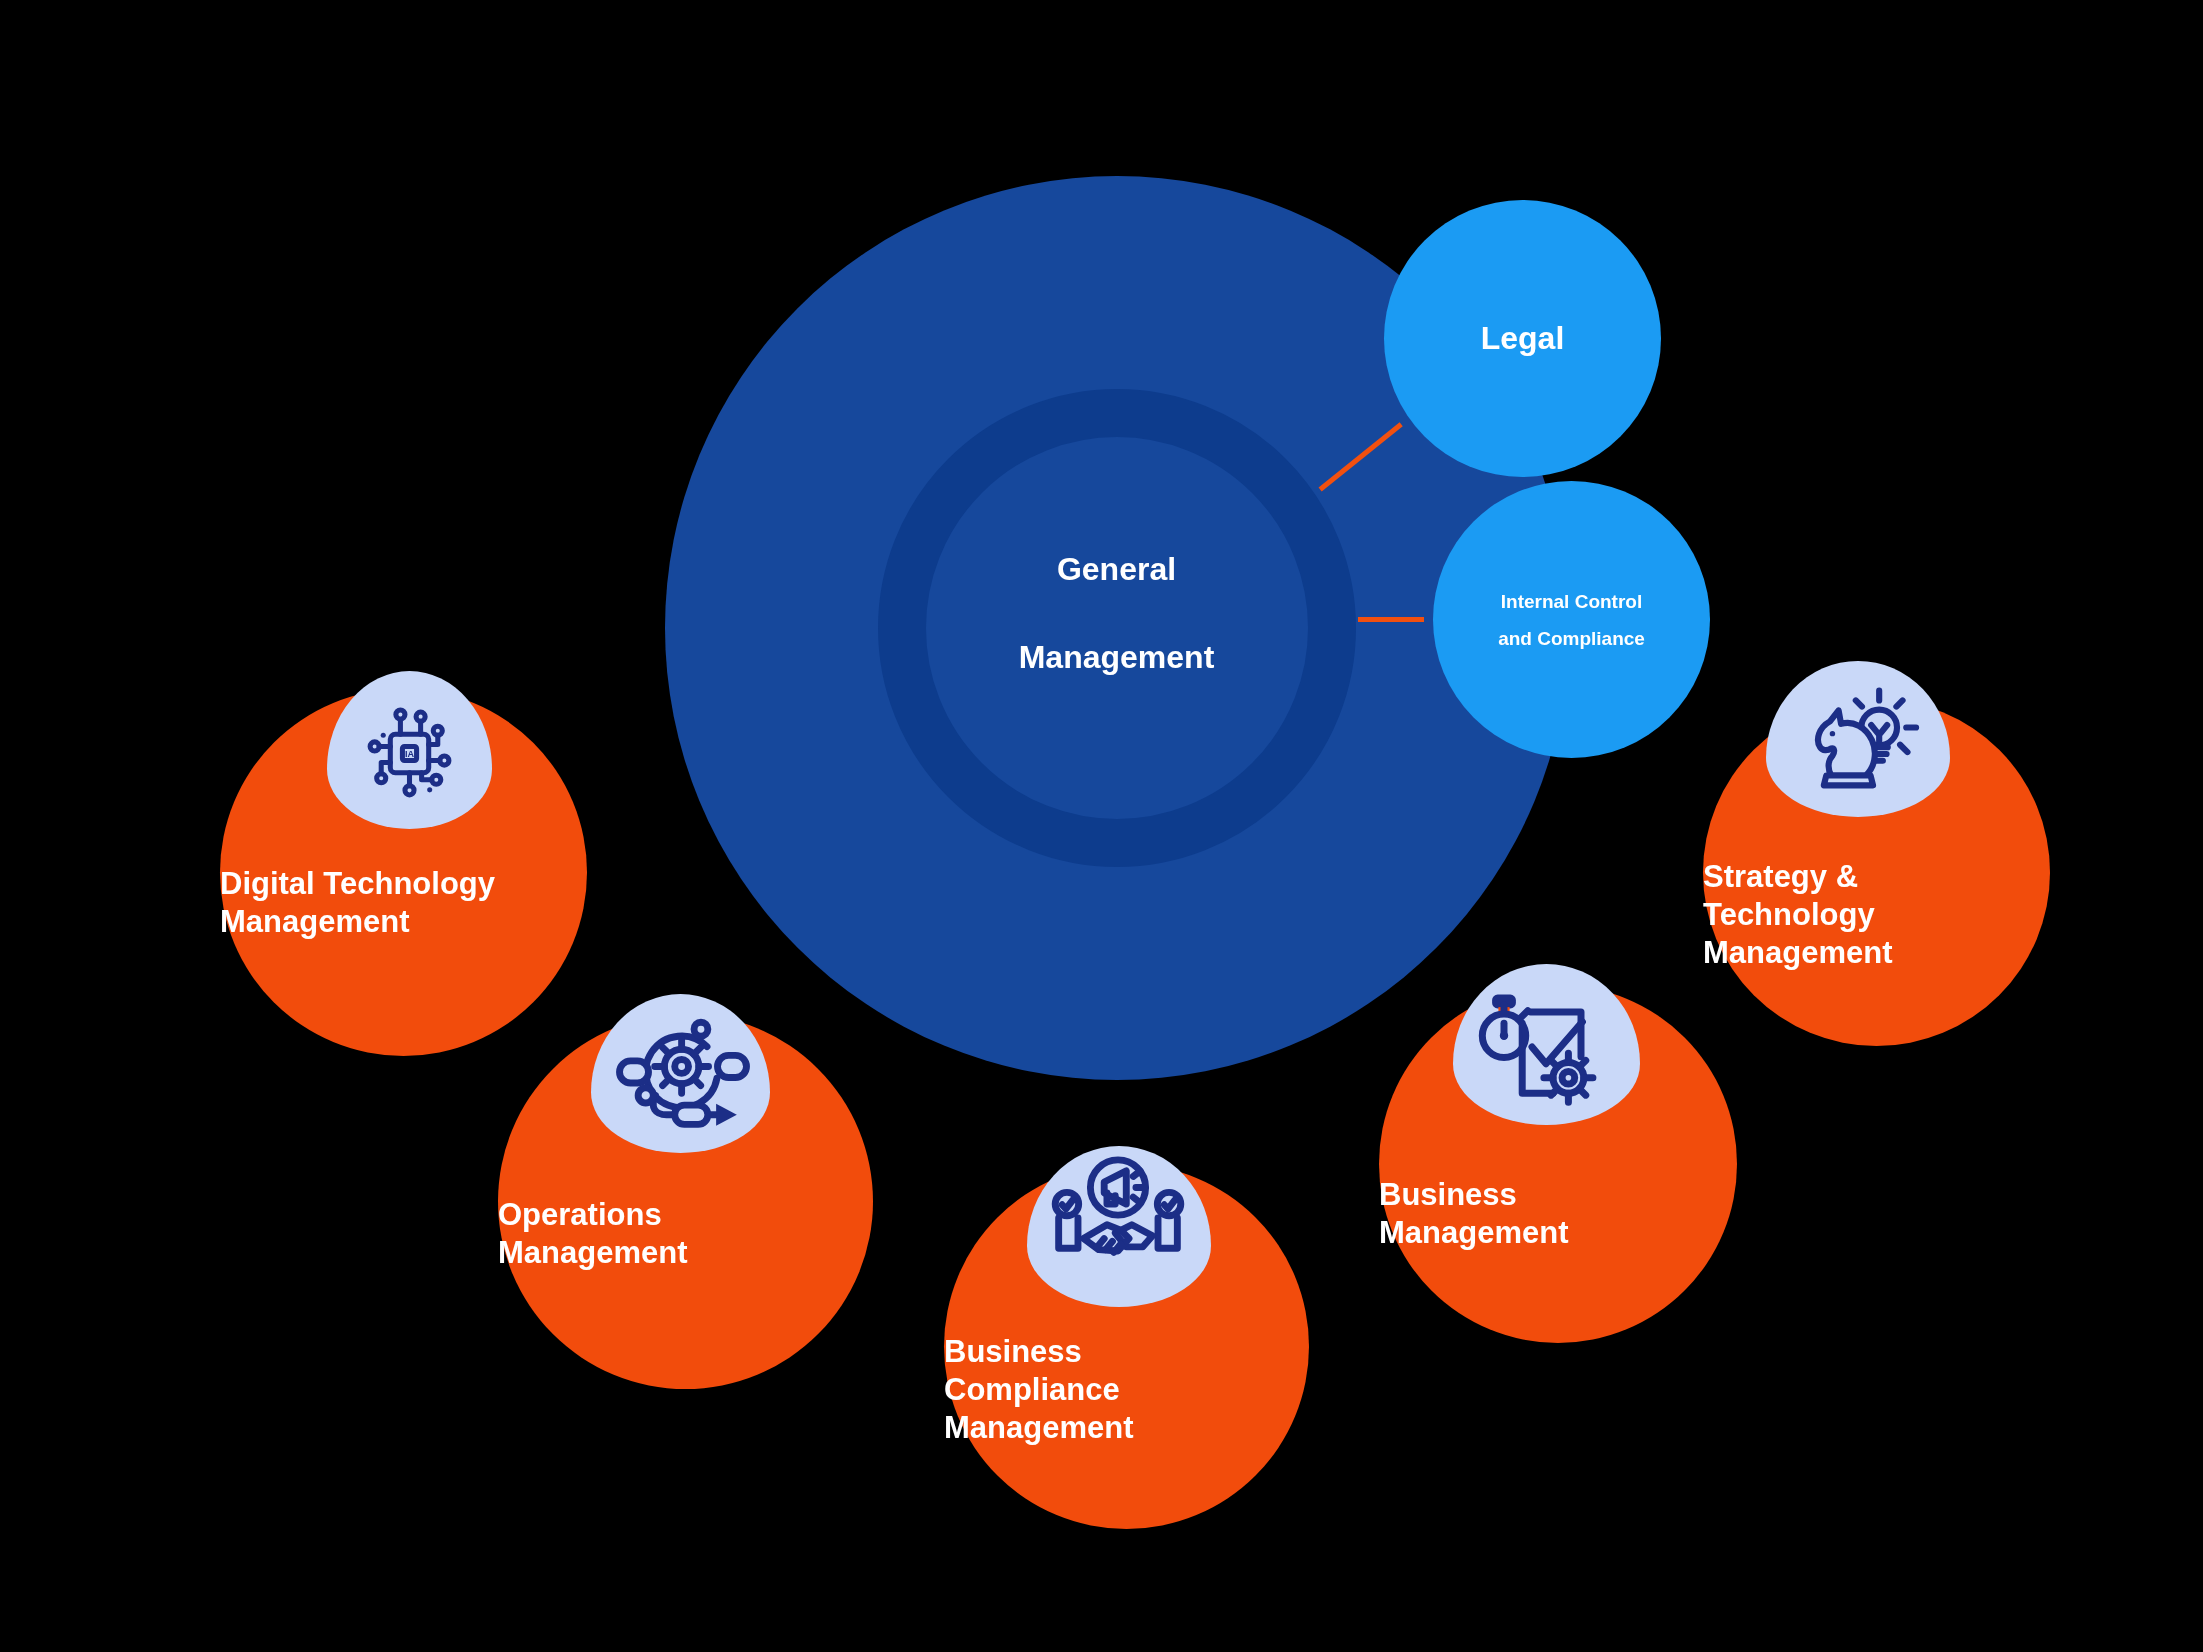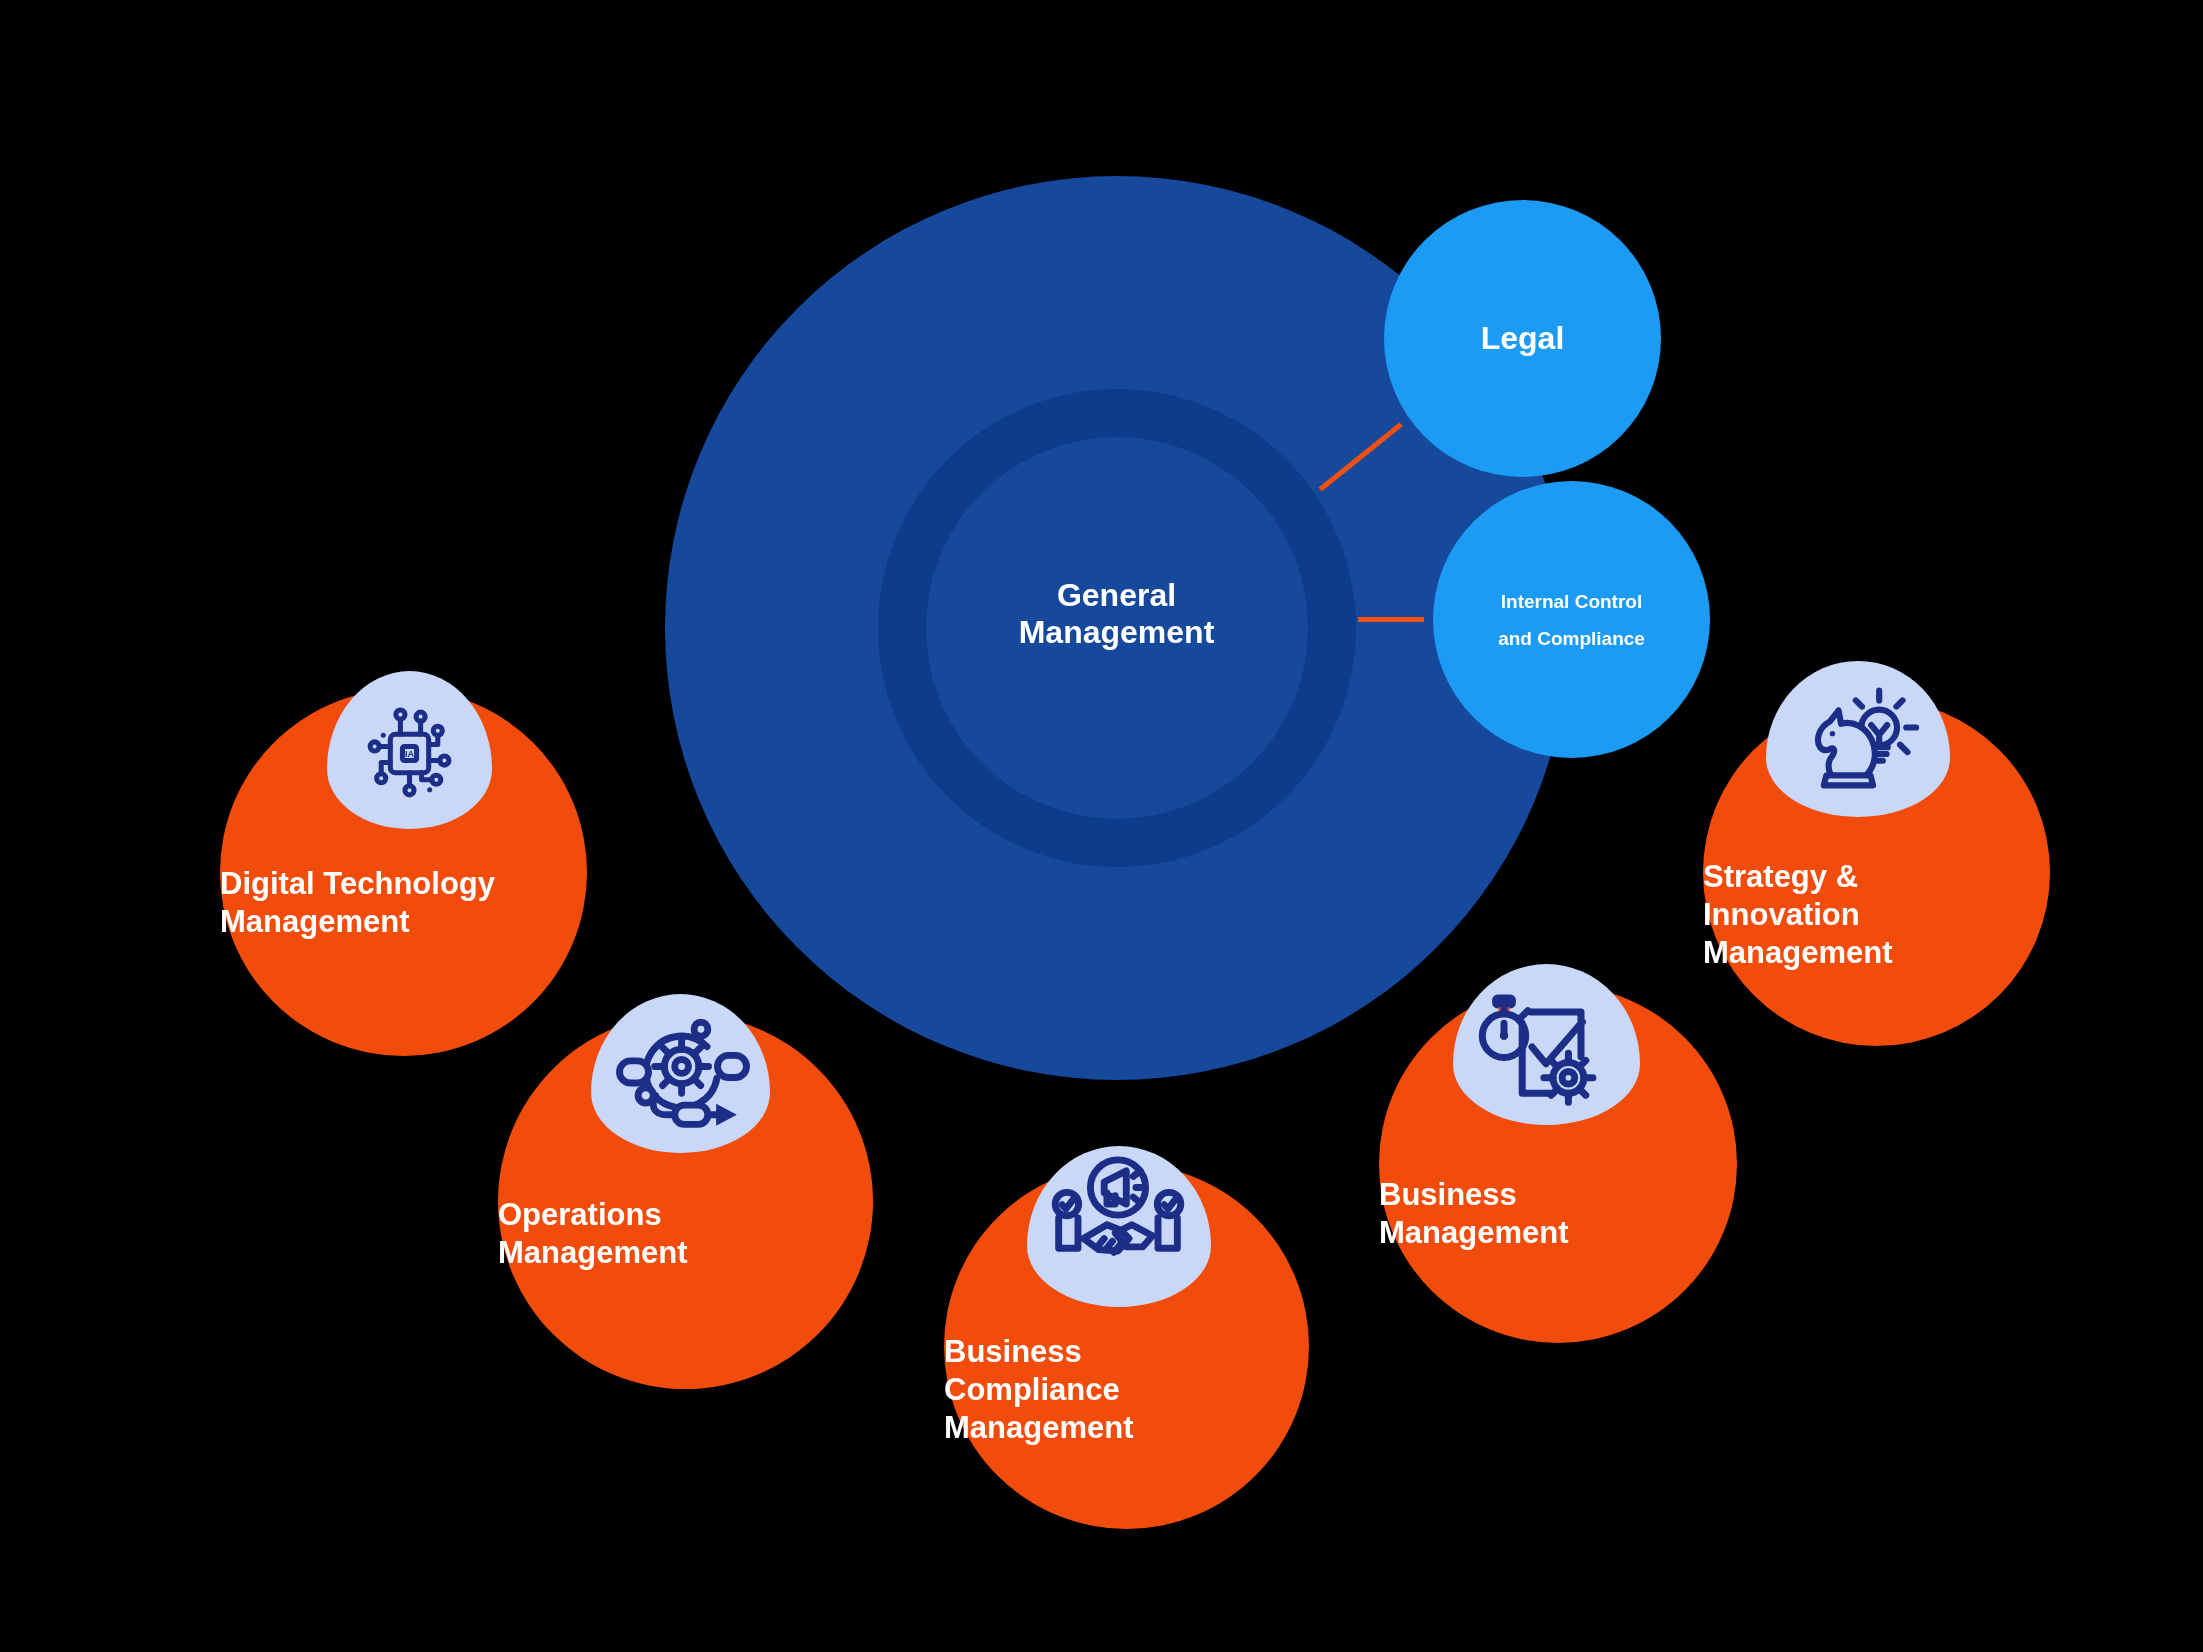--- a/index.html
+++ b/index.html
@@ -11,21 +11,21 @@
           font-family:"Liberation Sans",sans-serif;font-weight:700;overflow:hidden;}
   .circle{position:absolute;border-radius:50%;}
   .center-main{background:var(--navy,#16489C);}
   .center-ring{box-sizing:border-box;border:48px solid var(--ring,#0D3C8D);background:transparent;}
   .sat-blue{background:var(--blue,#1B9BF3);display:flex;flex-direction:column;align-items:center;justify-content:center;}
   .sat-orange{background:var(--orange,#F24C0C);}
   .blob{position:absolute;background:var(--blob,#C9D8F8);
         border-radius:50% 50% 50% 50% / 62% 62% 38% 38%;}
   .connector{position:absolute;height:4.6px;background:var(--connector,#F2500F);transform-origin:left center;}
   .label{color:var(--text,#fff);text-align:center;}
-  .center-label{position:absolute;display:flex;flex-direction:column;align-items:center;justify-content:center;
+  .center-label{position:absolute;display:flex;flex-direction:column;align-items:center;justify-content:space-between;
                 font-size:32px;line-height:37px;}
   .blue-label{font-size:32px;line-height:37px;color:var(--text,#fff);text-align:center;}
   .icc-label{font-size:19px;line-height:37px;}
   .orange-label{position:absolute;left:0;right:0;text-align:left;font-size:31px;line-height:38px;color:var(--text,#fff);}
   .icon{position:absolute;}
   .icon path,.icon rect,.icon circle,.icon line{stroke:var(--icon-stroke,#1C2E87);stroke-width:5;fill:none;
         stroke-linecap:round;stroke-linejoin:round;}
   .icon .dot{fill:var(--icon-stroke,#1C2E87);stroke:none;}
   .icon .fill{fill:var(--icon-stroke,#1C2E87);stroke:none;}
   .icon .pillfill{fill:var(--blob,#C9D8F8);}
@@ -162,19 +162,19 @@
       <circle cx="66" cy="37" r="14.5"></circle>
       <path d="M59.5,35 L66,43 L72.5,35 M66,43 V52"></path>
       <path d="M59,53 H73 M60,58.5 H72 M63,64 H69"></path>
       <path d="M66,15 V7 M80,20 L85,15 M88,37 H96 M52,20 L47,15 M83,51 L89,57"></path>
       <path class="knight" d="M27,76 H55 C62,70 65,58 60,47 C55,37 45,31 35,34 L33,23 L26,32 C17,37 14,47 18,53 C20,56 24,56 27,54 C30,53 30,57 28,60 C24,64 24,71 27,76 Z"></path>
       <circle class="dot" cx="28" cy="42" r="2.2"></circle>
       <path class="knight" d="M23,76 H59 L61,84 H21 Z"></path>
     </svg>
     <div class="orange-label" style="top:159px;">
       <div>Strategy &amp;</div>
-      <div>Innovation</div>
+      <div>Technology</div>
       <div>Management</div>
     </div>
   </div>
 
 </div>
 
 
 </body></html>

